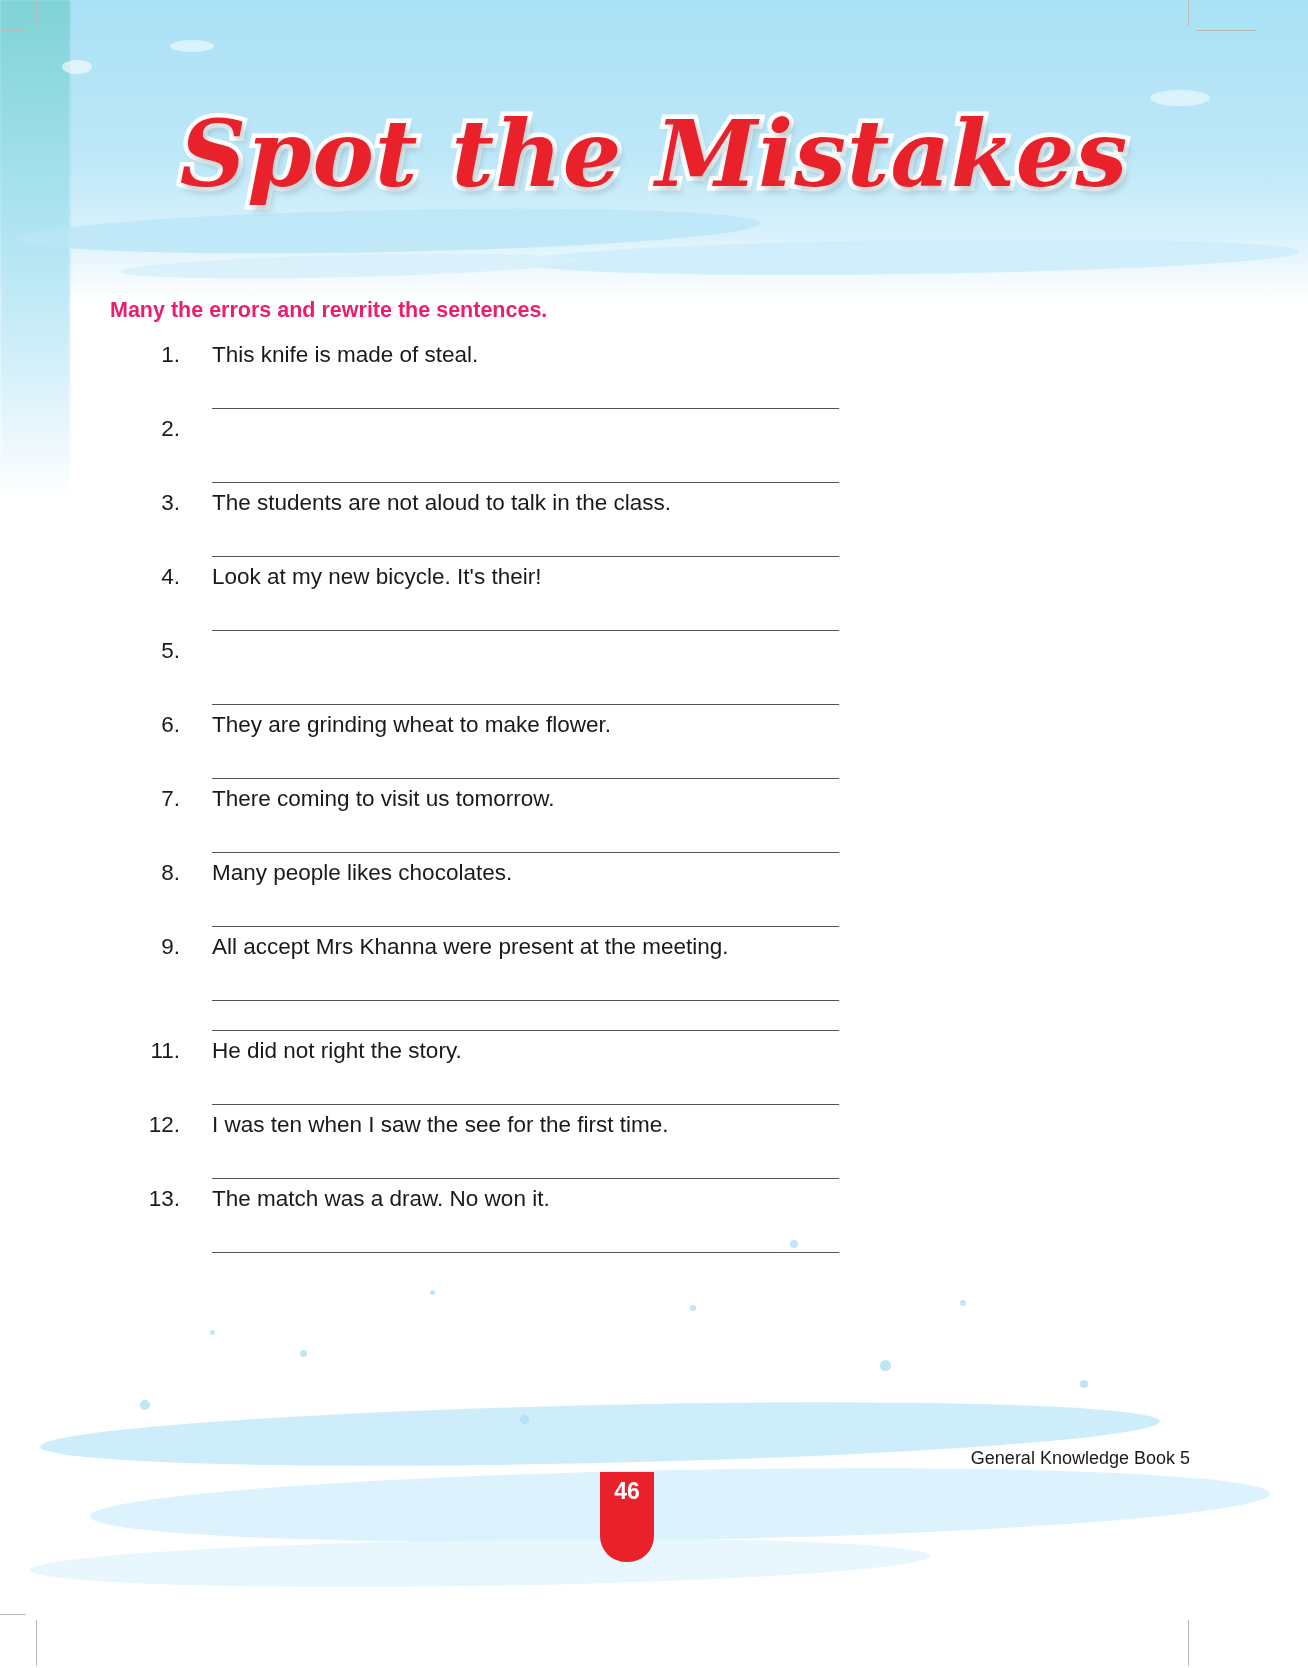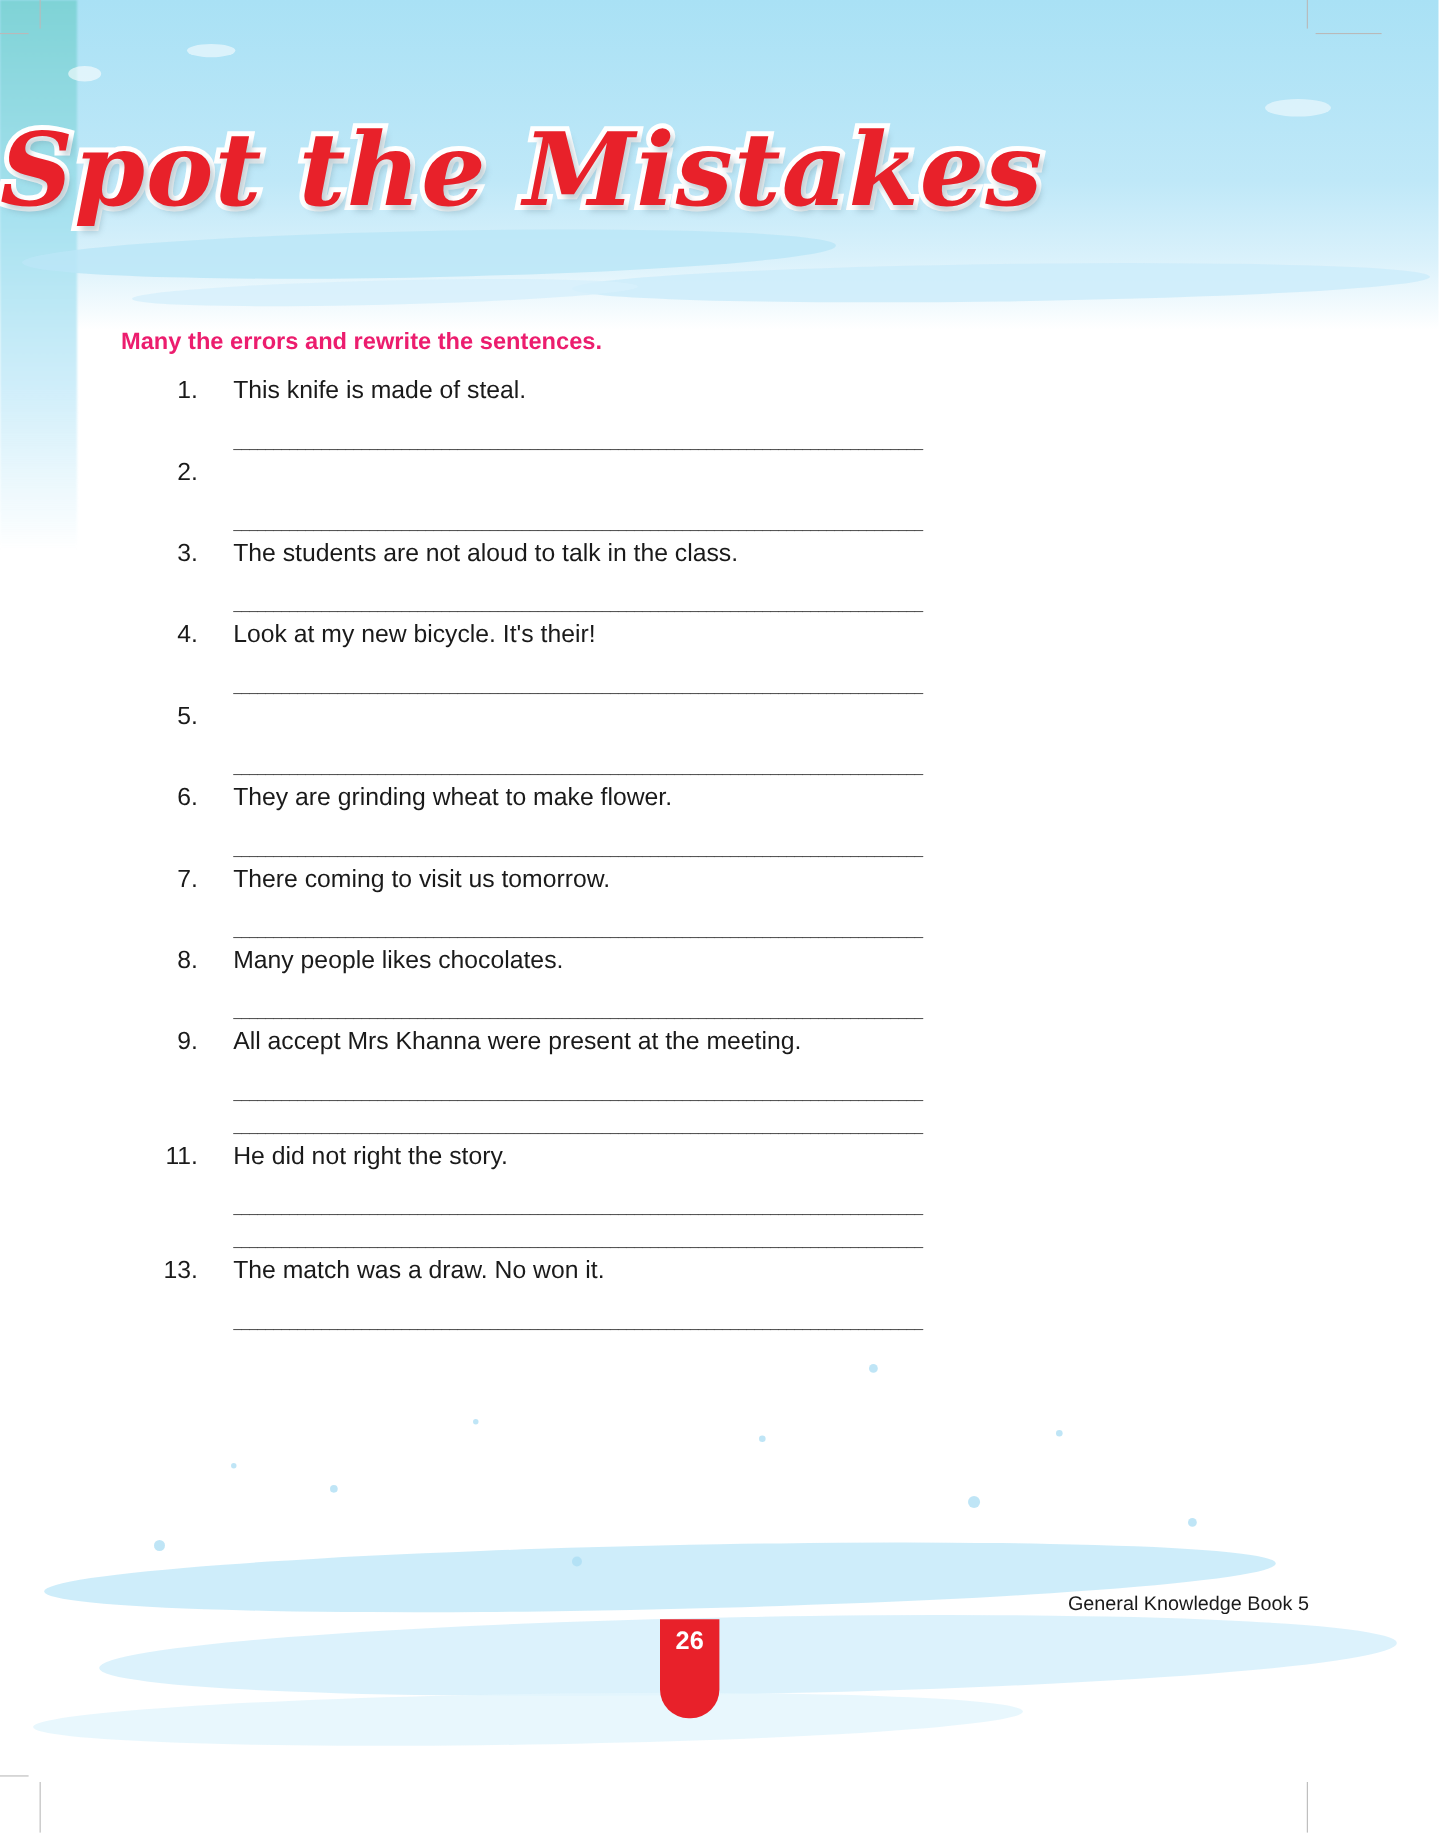--- a/index.html
+++ b/index.html
@@ -55,20 +55,21 @@
   .crop {
     position: absolute;
     background: #b9b9b9;
   }
 
   
   .title-wrap {
     position: absolute;
     left: 0; top: 100px;
     width: 1308px;
+    text-align: center;
   }
   .title {
     display: inline-block;
     font-family: "DejaVu Serif", serif;
     font-style: italic;
     font-weight: bold;
     font-size: 92px;
     letter-spacing: 1px;
     color: #e8212a;
     -webkit-text-stroke: 9px #ffffff;
@@ -271,29 +272,33 @@
 
     <div class="item">
       <div class="item-row">
         <span class="num">11.</span>
         <span class="sentence">He did not right the story.</span>
       </div>
       <div class="answer-line">______________________________________________________________________________________</div>
     </div>
 
     <div class="item">
+      <div class="item-row">
+        <span class="num">12.</span>
+        <span class="sentence">I was ten when I saw the see for the first time.</span>
+      </div>
       <div class="answer-line">______________________________________________________________________________________</div>
     </div>
 
     <div class="item">
       <div class="item-row">
         <span class="num">13.</span>
         <span class="sentence">The match was a draw. No won it.</span>
       </div>
       <div class="answer-line">______________________________________________________________________________________</div>
     </div>
 
   </div>
 
   <div class="footer-text">General Knowledge Book 5</div>
-  <div class="page-tab">26</div>
+  <div class="page-tab">46</div>
 
 </div>
 
 </body></html>

